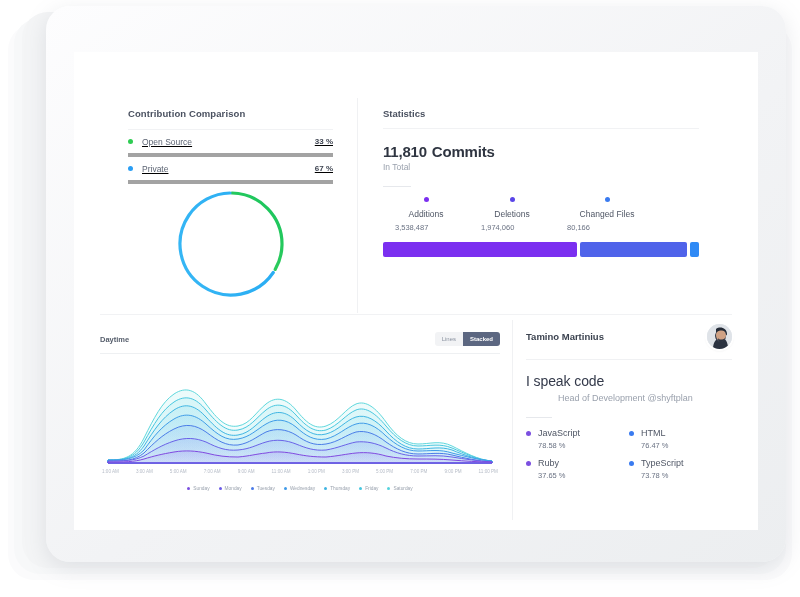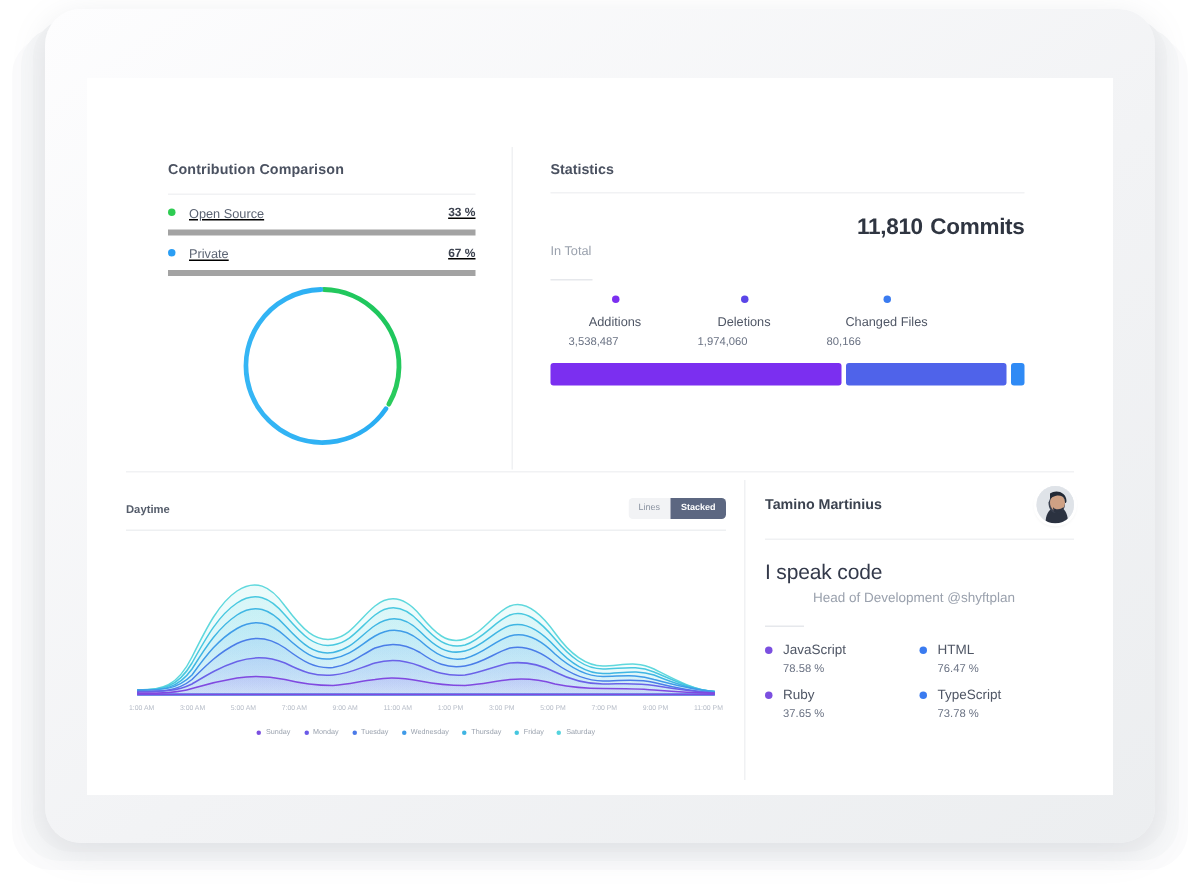--- a/index.html
+++ b/index.html
@@ -17,21 +17,21 @@
     position: absolute;
     border-radius: 26px;
     background: #f6f7f8;
   }
   .sl1 { left: 8px;  top: 24px; width: 784px; height: 556px; background:#fbfbfc; }
   .sl2 { left: 14px; top: 18px; width: 772px; height: 556px; background:#f7f8f9; }
   .sl3 { left: 22px; top: 12px; width: 756px; height: 556px; background:#f4f5f6; }
 
   .device {
     position: absolute;
-    left: 30px; top: 6px;
+    left: 46px; top: 6px;
     width: 740px; height: 556px;
     border-radius: 24px;
     background: linear-gradient(145deg,#fdfdfe 0%,#f2f3f5 55%,#eceef0 100%);
     box-shadow: 0 6px 22px rgba(120,130,145,.18);
   }
   .screen {
     position: absolute;
     left: 28px; top: 46px;
     width: 684px; height: 478px;
     background: #ffffff;
@@ -57,21 +57,21 @@
   .legend-row .lbl { font-size:8.5px; color:#5c6473; margin-left:9px; flex:1; }
   .legend-row .val { font-size:8px; color:#3d4350; font-weight:600; }
 
   
   .donut-wrap { position:absolute; left:54px; top:130px; width:205px; height:125px; }
   .donut { position:absolute; left:44px; top:2px; }
 
   
   .stat-title { font-size:9.5px; font-weight:700; color:#4a5160; }
   .stat-sep { width:100%; height:1px; background:#f1f2f4; margin:9px 0 0; }
-  .commits { margin-top:14px; font-size:15px; font-weight:700; color:#2f3541; letter-spacing:-.2px;text-align:right;}
+  .commits { margin-top:14px; font-size:15px; font-weight:700; color:#2f3541; letter-spacing:-.2px;}
   .commits .word { font-weight:600; margin-left:5px; }
   .intotal { font-size:8.5px; color:#9aa1ad; margin-top:2px; }
   .mini-rule { width:28px; height:1px; background:#e6e8ec; margin:14px 0 10px; }
 
   .stat-legends { display:flex; gap:0; }
   .stat-item { width:86px; }
   .stat-item.w2 { width:104px; }
   .stat-item .top-line { display:flex; align-items:center; gap:7px;flex-direction:column; }
   .stat-item .name { font-size:8.5px; color:#4f5665; }
   .stat-item .num  { font-size:7.5px; color:#6b7384; margin-top:4px; margin-left:12px; }

